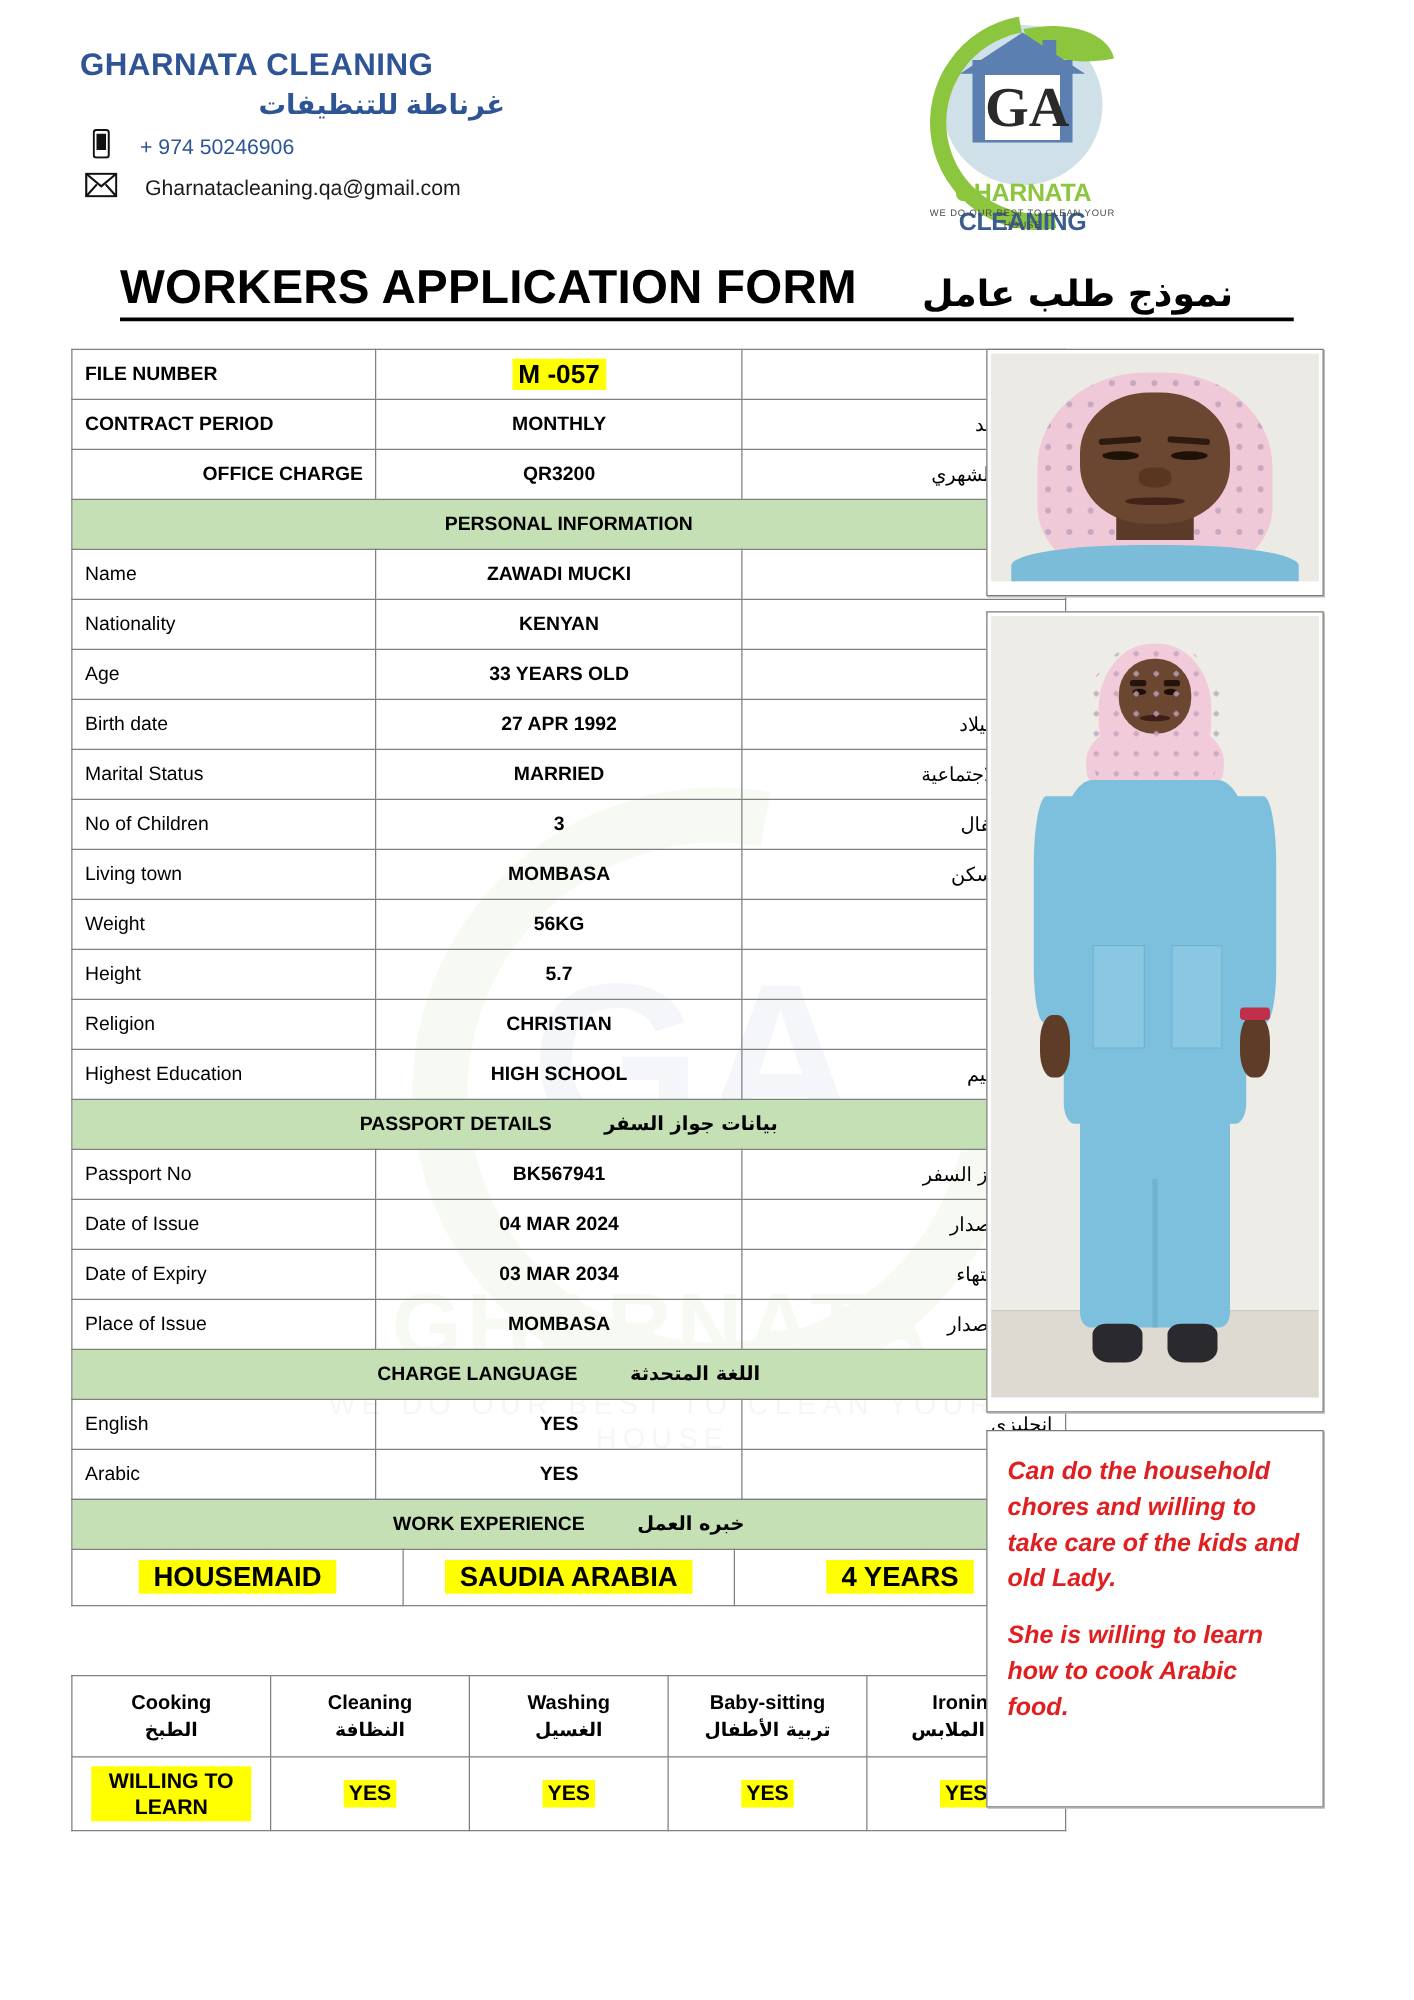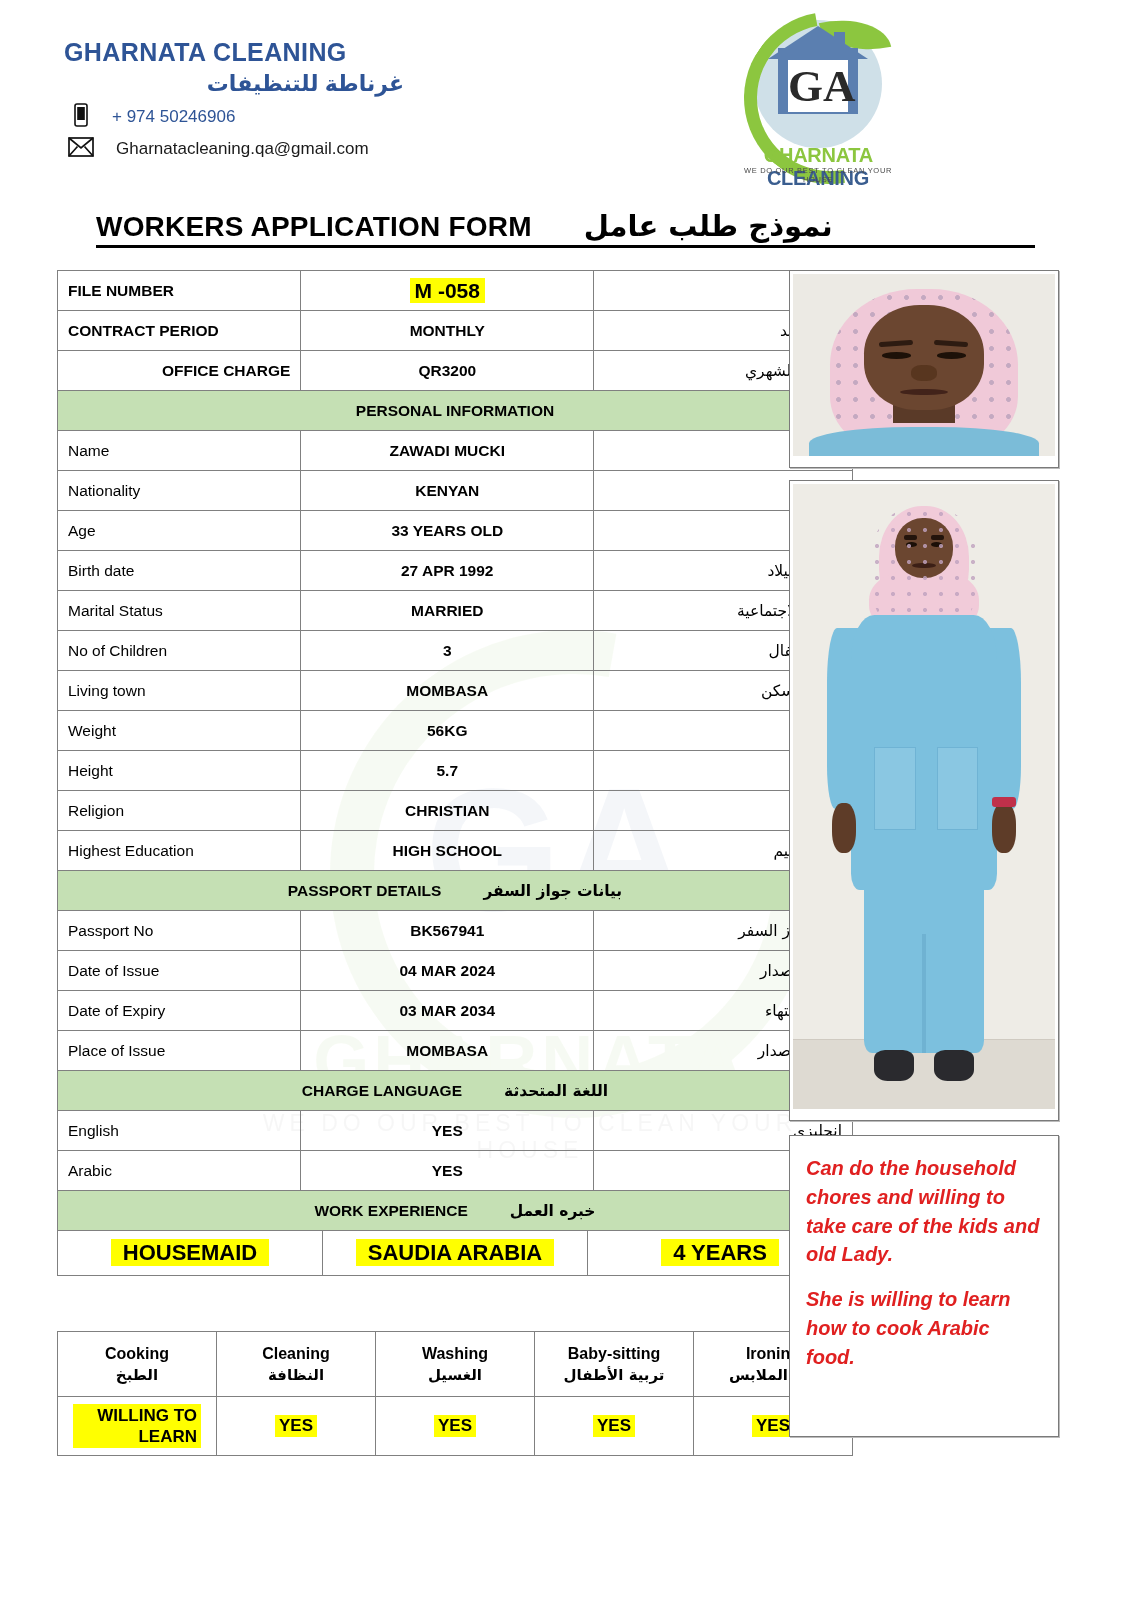--- a/index.html
+++ b/index.html
@@ -91,21 +91,21 @@
     position:absolute;left:0;top:154px;width:172px;text-align:center;
     font-size:7.5px;letter-spacing:.7px;color:#4a4a4a;
   }
 
   
   .title-wrap{
     position:relative;z-index:2;margin:14px 96px 0 96px;
     border-bottom:3px solid #000;padding-bottom:2px;
     display:flex;align-items:flex-end;justify-content:flex-start;
   }
-  .title-en{font-size:28px;font-weight:bold;letter-spacing:.2px;}
+  .title-en{font-size:38px;font-weight:bold;letter-spacing:.2px;}
   .title-ar{
     font-size:29px;font-weight:bold;margin-left:52px;direction:rtl;
     font-family:"DejaVu Sans",sans-serif;
   }
 
   
   .body-wrap{position:relative;z-index:2;margin-top:22px;}
 
   
   .tbl{
@@ -134,21 +134,21 @@
 
   
   .sk td{
     border:1px solid #808080;text-align:center;font-size:16px;
     padding:4px 2px;vertical-align:middle;
   }
   .sk .h{height:56px;line-height:1.35;font-weight:bold;}
   .sk .h .ar{font-family:"DejaVu Sans",sans-serif;font-size:15px;direction:rtl;display:block;}
   .sk .v{height:50px;}
   .sk .v span{font-weight:bold;font-size:17px;background:#ffff00;padding:1px 4px;display:inline-block;}
-  .sk .v .two{line-height:1.25;text-align:right;}
+  .sk .v .two{line-height:1.25;}
 
   
   .right-col{position:absolute;left:789px;top:0;width:270px;}
   .photo-box{
     border:1px solid #7a7a7a;background:#fff;padding:3px;
     box-shadow:1px 1px 0 #bbb;
   }
   .ph-inner{position:relative;overflow:hidden;background:#e9e7e2;}
 
   
@@ -263,21 +263,21 @@
     <span class="title-en">WORKERS APPLICATION FORM</span>
     <span class="title-ar">نموذج طلب عامل</span>
   </div>
 
   <div class="body-wrap">
 
     <table class="tbl" id="main-table" style="top:0;">
       <tbody id="main-body">
           <tr>
             <td class="c-label" style="font-weight: bold;">FILE NUMBER</td>
-            <td class="c-value"><span class="hl fileno">M -058</span></td>
+            <td class="c-value"><span class="hl fileno">M -057</span></td>
             <td class="c-ar"></td>
           </tr>
           <tr>
             <td class="c-label" style="font-weight: bold;">CONTRACT PERIOD</td>
             <td class="c-value">MONTHLY</td>
             <td class="c-ar">مدة العقد</td>
           </tr>
           <tr>
             <td class="c-label" style="font-weight: bold; text-align: right;">OFFICE CHARGE</td>
             <td class="c-value">QR3200</td>

